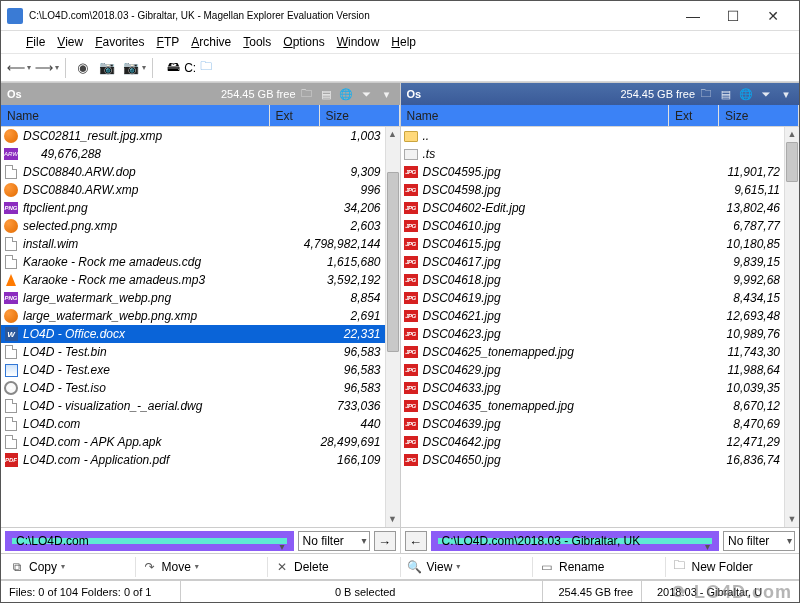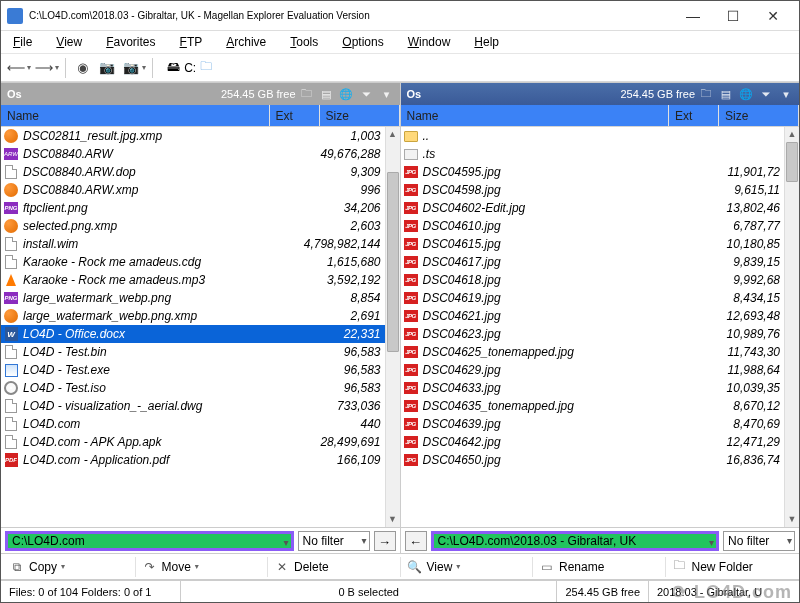--- a/index.html
+++ b/index.html
@@ -3,21 +3,21 @@
 <meta charset="utf-8">
 <style>
 * { box-sizing: border-box; margin: 0; padding: 0; }
 body { font-family: "Segoe UI", Tahoma, sans-serif; font-size: 12px; background: #fff; color: #000; width: 800px; height: 603px; overflow: hidden; position: relative; }
 .window { border: 1px solid #555; width: 800px; height: 603px; display: flex; flex-direction: column; background: #fff; }
 .titlebar { height: 30px; display: flex; align-items: center; padding: 0 6px; background: #fff; border-bottom: 1px solid #ddd; }
 .titlebar .icon { width: 16px; height: 16px; background: #3a7bd5; margin-right: 6px; border-radius: 2px; }
 .titlebar .title { flex: 1; font-size: 10px; }
 .winctrl { display: flex; }
 .winctrl div { width: 40px; height: 28px; text-align: center; line-height: 28px; font-size: 14px; color: #333; }
-.menubar { display: flex; padding: 2px 6px; gap: 12px; border-bottom: 1px solid #e6e6e6; font-size: 12px; }
+.menubar { display: flex; padding: 2px 19px; gap: 0; border-bottom: 1px solid #e6e6e6; font-size: 12px; }
 .menubar .mi { padding: 2px 6px; cursor: default; }
 .menubar .mi u { text-decoration: underline; }
 .toolbar { display: flex; align-items: center; padding: 2px 4px; border-bottom: 1px solid #d8d8d8; height: 28px; gap: 2px; }
 .toolbar .tb { width: 22px; height: 22px; display: flex; align-items: center; justify-content: center; border: 1px solid transparent; border-radius: 2px; font-size: 13px; color: #444; }
 .toolbar .sep { width: 1px; height: 20px; background: #ccc; margin: 0 4px; }
 .toolbar .dd { font-size: 8px; color: #666; margin-left: -2px; }
 .drivebar { display: flex; align-items: center; padding: 2px 8px; gap: 4px; }
 .panes { flex: 1; display: flex; border-top: 1px solid #ccc; border-bottom: 1px solid #ccc; min-height: 0; }
 .pane { flex: 1; display: flex; flex-direction: column; border-right: 1px solid #ccc; min-width: 0; }
 .pane:last-child { border-right: none; }
@@ -46,31 +46,31 @@
 .icon-png { background: #8b2cbf; color: #fff; font-size: 6px; font-weight: bold; width: 14px; height: 12px; display: flex; align-items: center; justify-content: center; }
 .icon-generic { width: 12px; height: 14px; border: 1px solid #999; background: #fff; position: relative; }
 .icon-generic::after { content: ""; position: absolute; right: -1px; top: -1px; width: 4px; height: 4px; background: #fff; border-left: 1px solid #999; border-bottom: 1px solid #999; }
 .icon-word { width: 13px; height: 14px; background: #2b579a; color: #fff; font-size: 8px; font-weight: bold; display: flex; align-items: center; justify-content: center; }
 .icon-exe { width: 13px; height: 13px; border: 1px solid #3277d6; background: linear-gradient(#cfe4fb,#fff); }
 .icon-iso { width: 14px; height: 14px; border: 2px solid #888; border-radius: 50%; background: radial-gradient(circle,#fff 20%, #fafafa 20%); }
 .icon-vlc { width: 0; height: 0; border-left: 5px solid transparent; border-right: 5px solid transparent; border-bottom: 12px solid #ff7a00; }
 .icon-pdf { width: 13px; height: 14px; background: #d32020; color: #fff; font-size: 6px; font-weight: bold; display: flex; align-items: center; justify-content: center; }
 .icon-ts { width: 14px; height: 11px; border: 1px solid #aaa; background: #f2f2f2; }
 .panebotbar { height: 26px; border-top: 1px solid #ccc; display: flex; align-items: center; padding: 2px 4px; gap: 4px; }
-.combo { flex: 1; height: 20px; border: 3px solid #8b5cf6; display: flex; align-items: center; padding: 0 4px; font-size: 12px; background: #22c55e; position: relative; }
+.combo { flex: 1; height: 20px; border: 7px solid #8b5cf6; display: flex; align-items: center; padding: 0 4px; font-size: 12px; background: #5eead4; position: relative; }
 .combo .carrow { position: absolute; right: 2px; top: 3px; font-size: 10px; color: #555; }
 .filtercombo { width: 72px; height: 20px; border: 1px solid #999; display: flex; align-items: center; padding: 0 4px; font-size: 12px; position: relative; background: #fff; }
 .filtercombo .carrow { position: absolute; right: 2px; top: 3px; font-size: 10px; color: #555; }
 .arrowbtn { width: 22px; height: 20px; border: 1px solid #999; display: flex; align-items: center; justify-content: center; font-size: 13px; background: #f2f2f2; }
 .actionbar { height: 26px; display: flex; align-items: center; border-bottom: 1px solid #ccc; padding: 0 2px; }
 .abtn { flex: 1; display: flex; align-items: center; gap: 4px; padding: 2px 6px; font-size: 12px; border-right: 1px solid #e2e2e2; }
 .abtn:last-child { border-right: none; }
 .abtn .ai { width: 16px; height: 16px; display: flex; align-items: center; justify-content: center; color: #555; }
 .abtn .adrop { font-size: 8px; color: #666; }
-.statusbar { height: 22px; display: flex; font-size: 11px; border-top: 1px solid #ccc; }
+.statusbar { height: 22px; display: flex; font-size: 11px; border-top: 1px solid #ccc; gap: 7px; }
 .sbcell { padding: 0 8px; border-right: 1px solid #ccc; height: 100%; display: flex; align-items: center; }
 .sbcell:first-child { flex: 0 0 180px; }
 .sbcell.flexcell { flex: 1; justify-content: center; }
 .sbcell:last-child { border-right: none; }
 .watermark { position: absolute; right: 8px; bottom: 0px; font-size: 18px; font-weight: bold; color: rgba(120,120,120,0.55); font-family: Arial, sans-serif; letter-spacing: 1px; pointer-events: none; }
 .scrollbar { width: 15px; background: #f0f0f0; border-left: 1px solid #ddd; display: flex; flex-direction: column; }
 .scrollbar .sarrow { height: 15px; text-align: center; font-size: 9px; color: #666; line-height: 15px; }
 .scrollbar .strack { flex: 1; position: relative; }
 .scrollbar .sthumb { position: absolute; left: 1px; right: 1px; background: #c8c8c8; border: 1px solid #aaa; border-radius: 1px; }
 .listwrap { flex: 1; display: flex; min-height: 0; font-style: italic; }
@@ -146,21 +146,20 @@
                 <span class="fi">
                   <div class="icon-xmp"></div>
                 </span>
                 <span class="fn">DSC02811_result.jpg.xmp</span>
                 <span class="fs">1,003</span>
               </div>
               <div class="frow">
                 <span class="fi">
                   <div class="icon-arw">ARW</div>
                 </span>
-                <span class="fn">DSC08840.ARW</span>
                 <span class="fs">49,676,288</span>
               </div>
               <div class="frow">
                 <span class="fi">
                   <div class="icon-generic"></div>
                 </span>
                 <span class="fn">DSC08840.ARW.dop</span>
                 <span class="fs">9,309</span>
               </div>
               <div class="frow">

